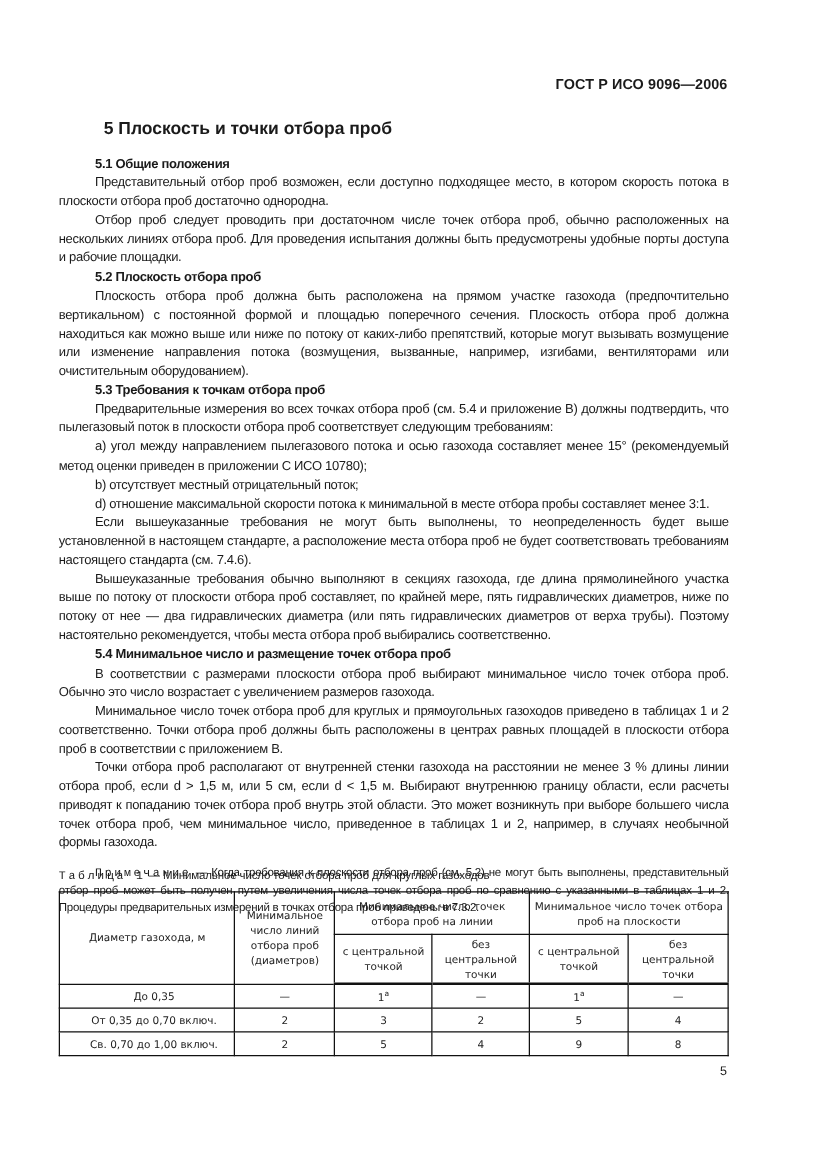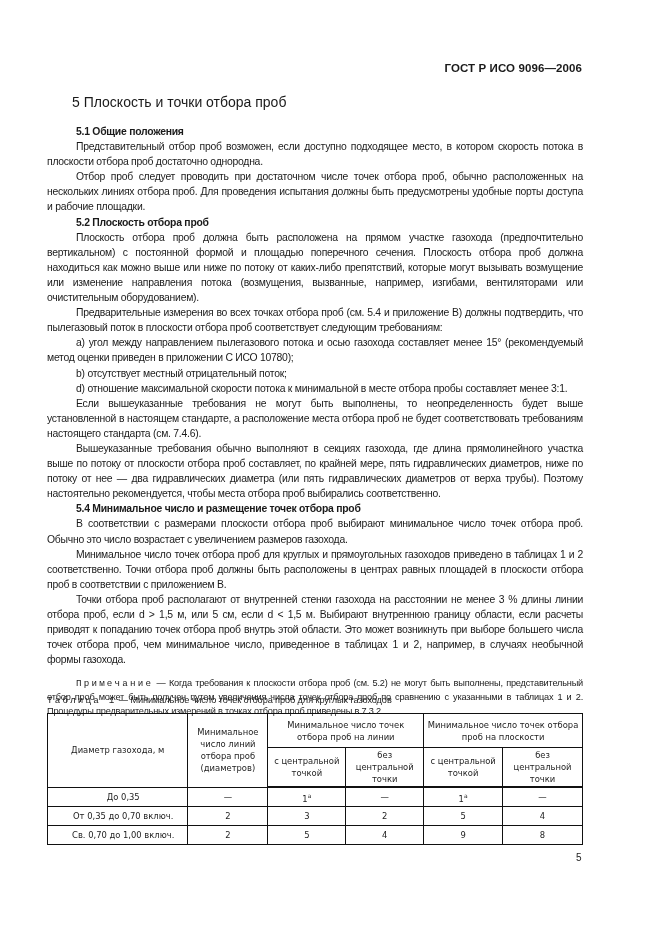--- a/index.html
+++ b/index.html
@@ -5,22 +5,22 @@
   html, body { margin: 0; padding: 0; background: #ffffff; }
   body {
     width: 661px; height: 936px; position: relative; overflow: hidden;
     font-family: "Liberation Sans", sans-serif; color: #1a1a1a;
   }
   .page-header {
     position: absolute; top: 62px; right: 79px;
     font-weight: bold; font-size: 11.5px; letter-spacing: 0.1px;
   }
   .section-title {
-    position: absolute; top: 94px; left: 72px;
-    font-weight: normal; font-size: 14px;
+    position: absolute; top: 94px; left: 83px;
+    font-weight: bold; font-size: 14px;
   }
   .body {
     position: absolute; top: 124px; left: 47px; width: 536px;
     font-size: 10.4px; line-height: 15.1px; text-align: justify;
     font-stretch: condensed; letter-spacing: -0.25px;
   }
   .body p { margin: 0; text-indent: 29px; }
   .body h3 { margin: 0; font-size: 10.4px; font-weight: bold; padding-left: 29px; }
   .note {
     margin-top: 10px !important; font-size: 9.2px; line-height: 13.6px;
@@ -56,20 +56,21 @@
 <div class="section-title">5  Плоскость и точки отбора проб</div>
 
 <div class="body">
   <h3>5.1  Общие положения</h3>
   <p>Представительный отбор проб возможен, если доступно подходящее место, в котором скорость потока в плоскости отбора проб достаточно однородна.</p>
   <p>Отбор проб следует проводить при достаточном числе точек отбора проб, обычно расположенных на нескольких линиях отбора проб. Для проведения испытания должны быть предусмотрены удобные порты доступа и рабочие площадки.</p>
 
   <h3>5.2  Плоскость отбора проб</h3>
   <p>Плоскость отбора проб должна быть расположена на прямом участке газохода (предпочтительно вертикальном) с постоянной формой и площадью поперечного сечения. Плоскость отбора проб должна находиться как можно выше или ниже по потоку от каких-либо препятствий, которые могут вызывать возмущение или изменение направления потока (возмущения, вызванные, например, изгибами, вентиляторами или очистительным оборудованием).</p>
 
+  <h3>5.3 Требования к точкам отбора проб</h3>
   <p>Предварительные измерения во всех точках отбора проб (см. 5.4 и приложение В) должны подтвердить, что пылегазовый поток в плоскости отбора проб соответствует следующим требованиям:</p>
   <p>a)  угол между направлением пылегазового потока и осью газохода составляет менее 15° (рекомендуемый метод оценки приведен в приложении С ИСО 10780);</p>
   <p>b)  отсутствует местный отрицательный поток;</p>
   <p>d)  отношение максимальной скорости потока к минимальной в месте отбора пробы составляет менее 3:1.</p>
   <p>Если вышеуказанные требования не могут быть выполнены, то неопределенность будет выше установленной в настоящем стандарте, а расположение места отбора проб не будет соответствовать требованиям настоящего стандарта (см. 7.4.6).</p>
   <p>Вышеуказанные требования обычно выполняют в секциях газохода, где длина прямолинейного участка выше по потоку от плоскости отбора проб составляет, по крайней мере, пять гидравлических диаметров, ниже по потоку от нее — два гидравлических диаметра (или пять гидравлических диаметров от верха трубы). Поэтому настоятельно рекомендуется, чтобы места отбора проб выбирались соответственно.</p>
 
   <h3>5.4  Минимальное число и размещение точек отбора проб</h3>
   <p>В соответствии с размерами плоскости отбора проб выбирают минимальное число точек отбора проб. Обычно это число возрастает с увеличением размеров газохода.</p>
   <p>Минимальное число точек отбора проб для круглых и прямоугольных газоходов приведено в таблицах 1 и 2 соответственно. Точки отбора проб должны быть расположены в центрах равных площадей в плоскости отбора проб в соответствии с приложением В.</p>

